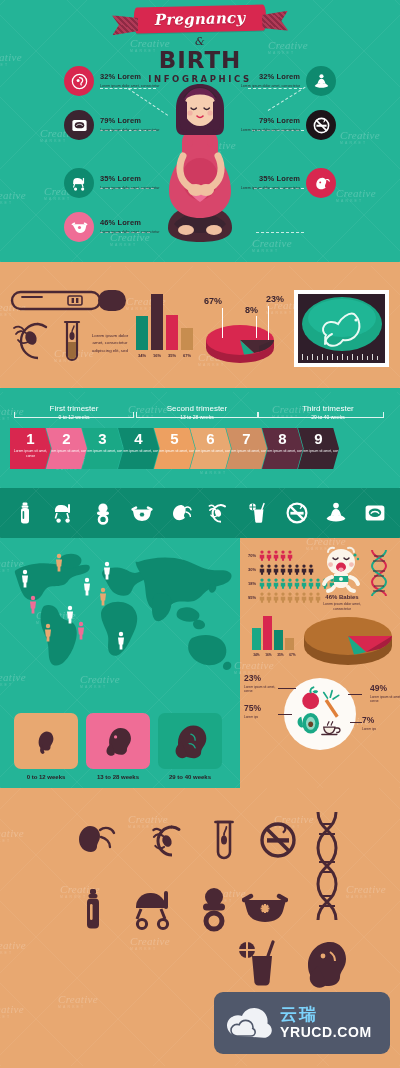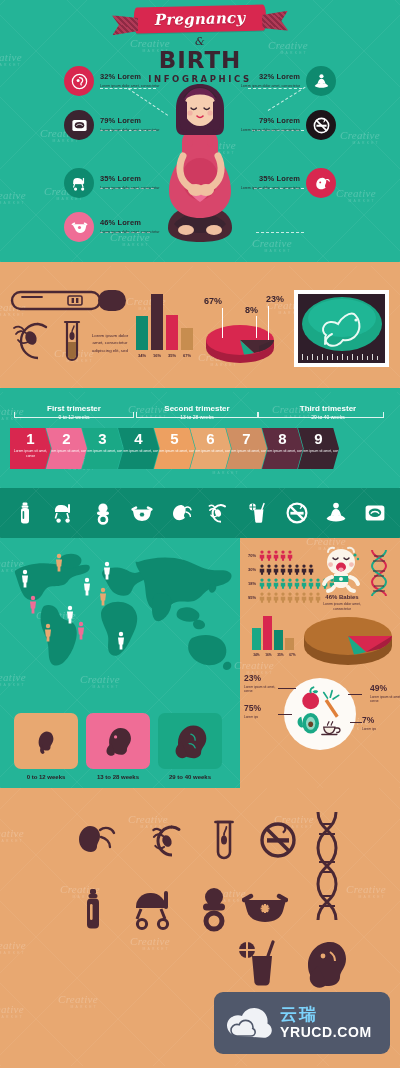--- a/index.html
+++ b/index.html
@@ -25,21 +25,21 @@
     background-image:
       repeating-linear-gradient(45deg, rgba(255,255,255,.055) 0 1px, transparent 1px 58px),
       repeating-linear-gradient(-45deg, rgba(255,255,255,.055) 0 1px, transparent 1px 58px);
   }
   .wm {
     position: absolute; pointer-events: none;
     font-family: "Liberation Serif", serif;
     font-style: italic;
     color: rgba(255,255,255,.22);
     font-size: 11px; letter-spacing: .3px;
-    text-align: right; line-height: 1.05;
+    text-align: left; line-height: 1.05;
   }
   .wm small {
     display: block; font-style: normal; font-size: 3.4px;
     letter-spacing: 2.2px; font-family: "Liberation Sans", sans-serif;
   }
 
   
   .hero { height: 262px; }
   .ribbon-wrap {
     position: absolute; left: 0; right: 0; top: 6px;
@@ -116,21 +116,21 @@
     width: 12px; text-align: center; font-size: 4px; font-weight: bold; color: #4a2834;
   }
   .pielabel {
     position: absolute; font-size: 9px; font-weight: bold; color: #3b2430;
   }
   .leader { position: absolute; width: 1px; background: #fff; }
 
   
   .sec3 { height: 96px; }
   .tri-group { position: absolute; top: 12px; }
-  .tri-title { font-size: 8px; font-weight: bold; color: #fff; text-align: center; line-height:1.15;}
+  .tri-title { font-size: 8px; font-weight: normal; color: #fff; text-align: center; line-height:1.15;}
   .tri-weeks { font-size: 5px; color: #fff; text-align: center; margin-top: 1px; }
   .bracket {
     position: absolute; height: 6px;
     border: 1px solid rgba(255,255,255,.85);
     border-top: none;
     top: 20px;
   }
   .steps { position: absolute; top: 36px; left: 10px; display: flex; }
   .step {
     width: 41px; height: 41px; position: relative;

